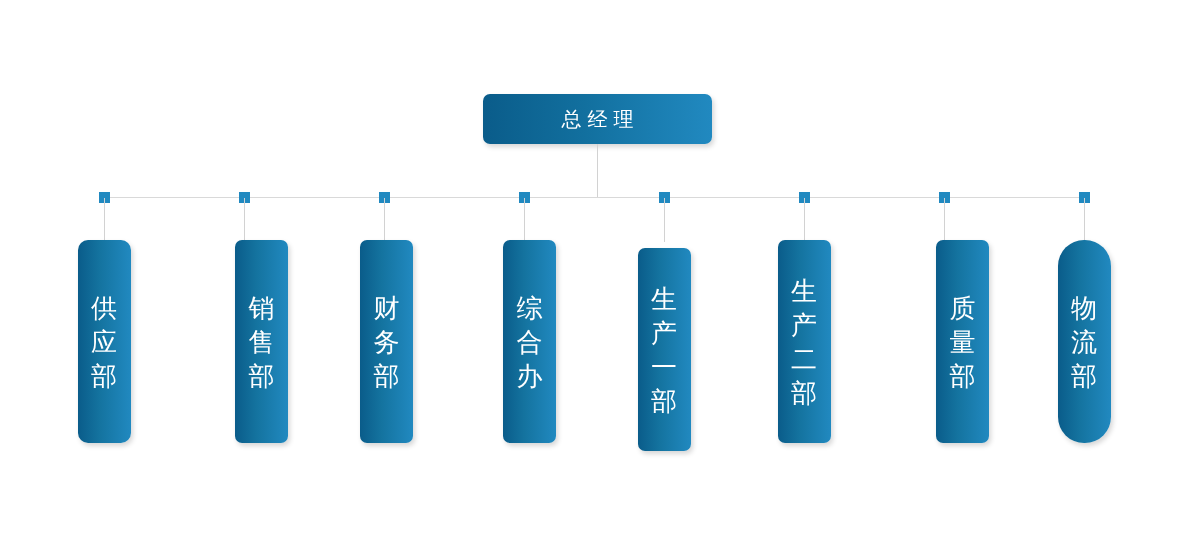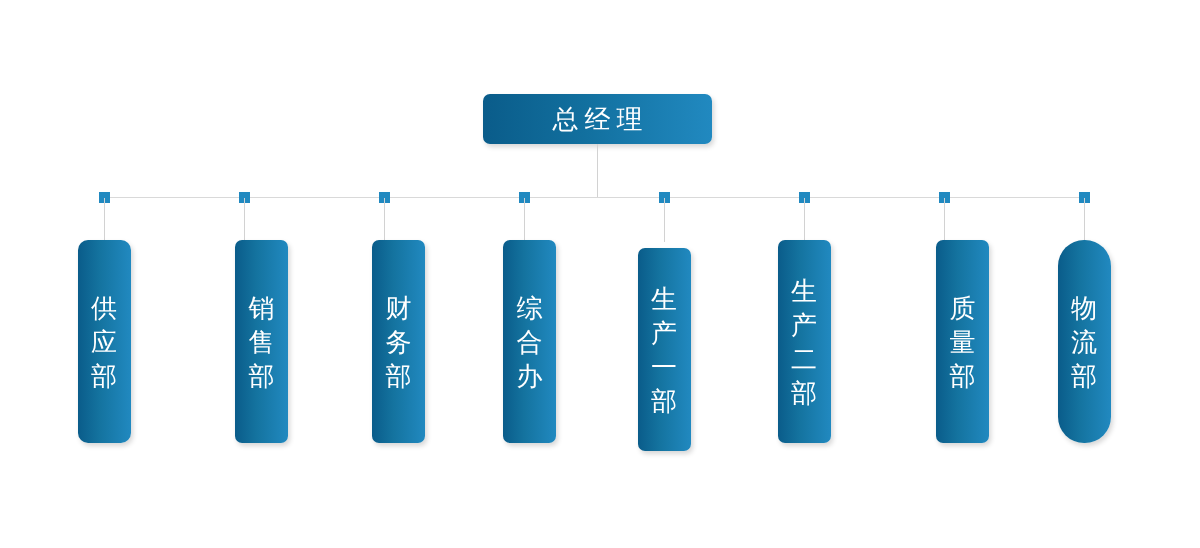--- a/index.html
+++ b/index.html
@@ -31,21 +31,21 @@
     border-radius: 7px;
     background: linear-gradient(to right, #0a5c8a 0%, #12709f 45%, #2189c0 100%);
     box-shadow: 2px 3px 5px rgba(0,0,0,0.16);
     display: flex;
     align-items: center;
     justify-content: center;
     box-sizing: border-box;
   }
   .root-label {
     color: #ffffff;
-    font-size: 26px;
+    font-size: 20px;
     letter-spacing: 6px;
     text-indent: 6px;
     line-height: 1;
     white-space: nowrap;
   }
 
   
   .trunk-line {
     position: absolute;
     left: 597px;
@@ -122,21 +122,21 @@
       <div class="dept-node" style="left: 77.5px; border-radius: 10px;">
         <span class="dept-label">供应部</span>
       </div>
       <div class="node-marker" style="left: 244px;"></div>
       <div class="drop-line" style="left: 244px;"></div>
       <div class="dept-node" style="left: 235px;">
         <span class="dept-label">销售部</span>
       </div>
       <div class="node-marker" style="left: 384px;"></div>
       <div class="drop-line" style="left: 384px;"></div>
-      <div class="dept-node" style="left: 372px;">
+      <div class="dept-node" style="left: 360px;">
         <span class="dept-label">财务部</span>
       </div>
       <div class="node-marker" style="left: 524px;"></div>
       <div class="drop-line" style="left: 524px;"></div>
       <div class="dept-node" style="left: 503px;">
         <span class="dept-label">综合办</span>
       </div>
       <div class="node-marker" style="left: 664px;"></div>
       <div class="drop-line" style="left: 664px;"></div>
       <div class="dept-node" style="left: 637.5px; margin-top: 8px;">

